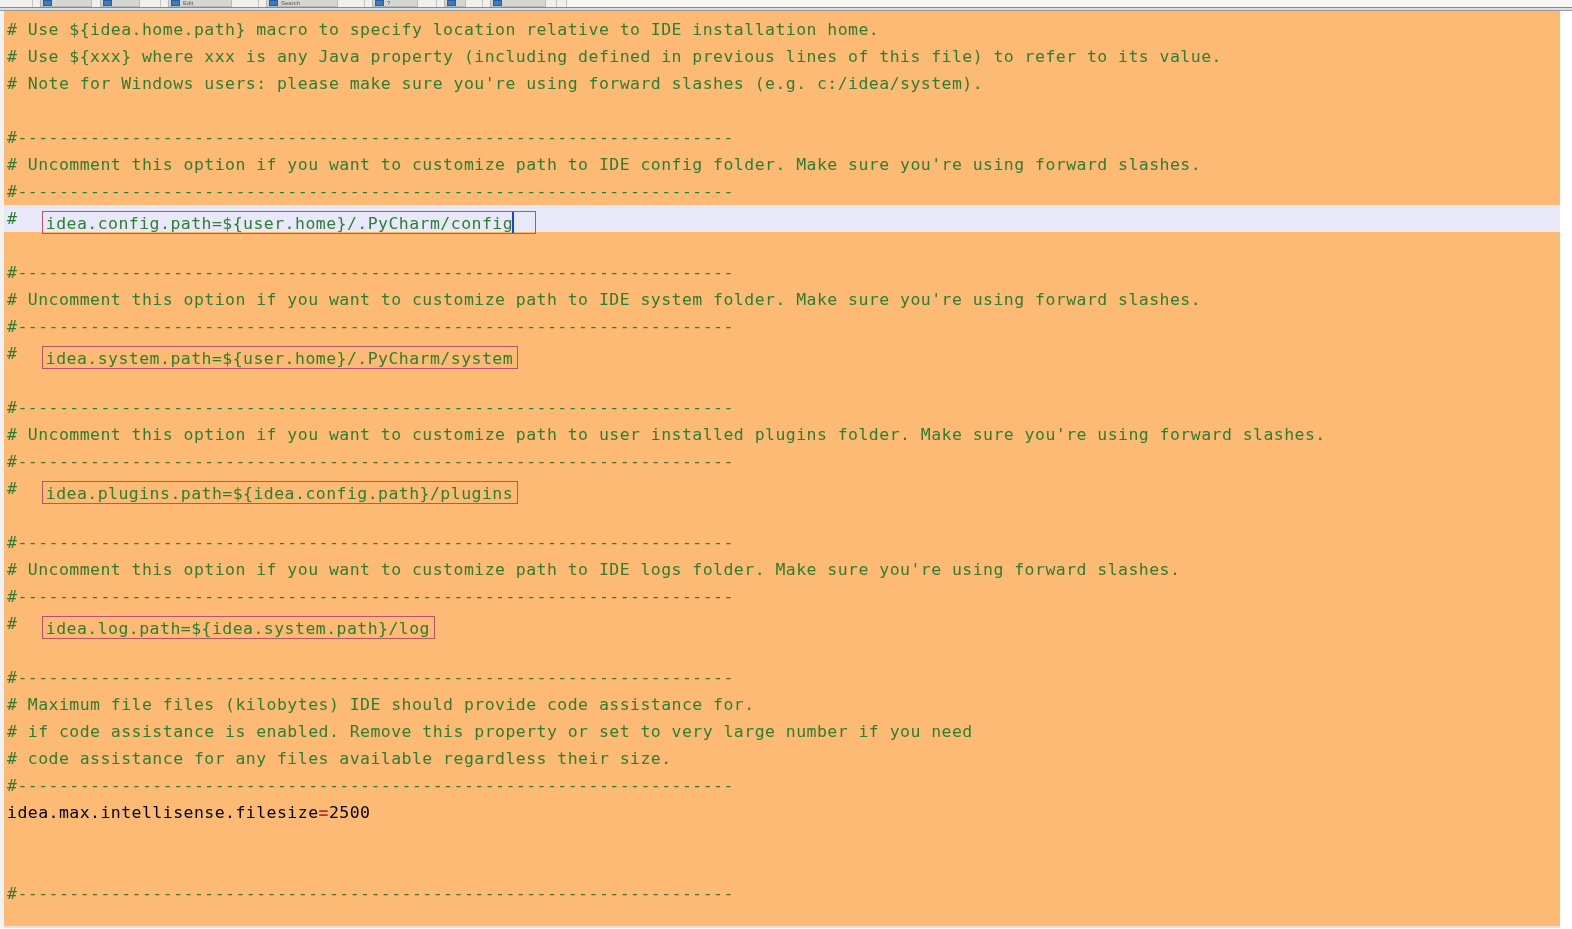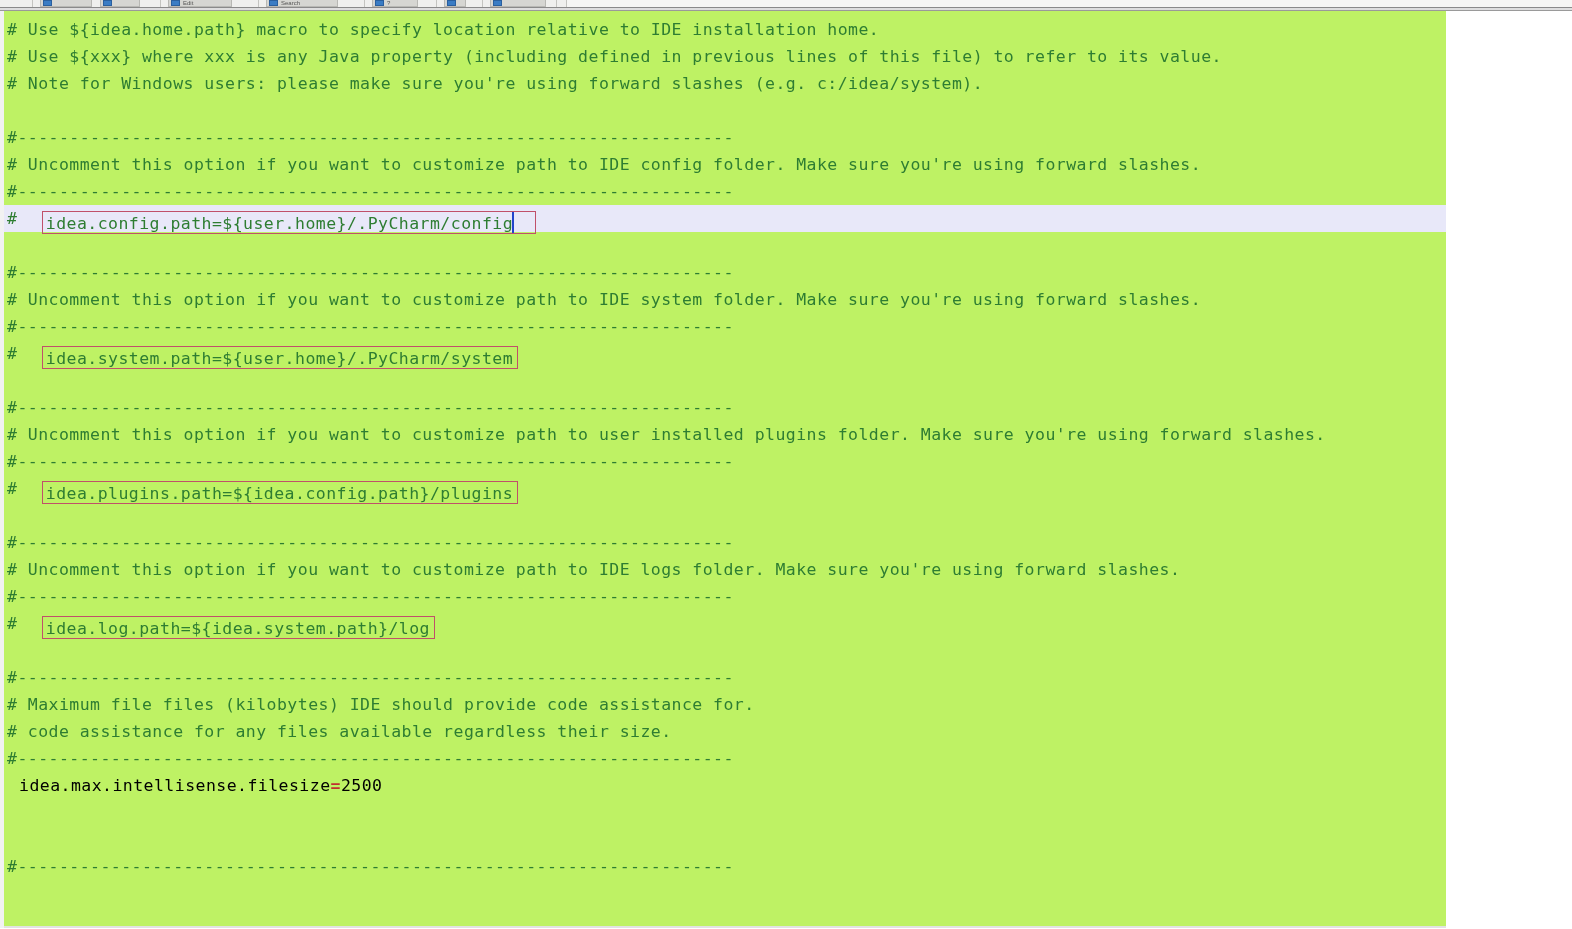--- a/index.html
+++ b/index.html
@@ -75,23 +75,23 @@
     height: 3px;
     width: 1572px;
     background: #dedede;
     border-bottom: 1px solid #9a9a9a;
     box-sizing: border-box;
   }
 
   
   #editor {
     position: relative;
-    width: 1446px;
+    width: 1560px;
     height: 917px;
-    background: #bef264;
+    background: #fdba74;
     overflow: hidden;
     border-left: 4px solid #f2f2f2;
     box-sizing: border-box;
   }
   #editor-lines {
     position: absolute;
     top: 5px;
     left: 0;
     right: 0;
   }
@@ -109,21 +109,21 @@
     box-sizing: border-box;
   }
   .code-line.current {
     background: #e8e8f9;
   }
   .code-line.blank {
     color: transparent;
   }
 
   
-  .tok-key    { color: #000000; margin-left: 12px; }
+  .tok-key    { color: #000000; }
   .tok-eq     { color: #c03030; font-weight: bold; }
   .tok-val    { color: #000000; }
 
   
   .boxed {
     display: inline-block;
     border: 1px solid #c0506a;
     padding: 0 4px 0 3px;
     margin-left: 14px;
     line-height: 23px;
@@ -207,20 +207,21 @@
       <div class="code-line"><span>#---------------------------------------------------------------------</span></div>
       <div class="code-line"><span># </span><span class="boxed"><span>idea.plugins.path=${idea.config.path}/plugins</span></span></div>
       <div class="code-line blank">&nbsp;</div>
       <div class="code-line"><span>#---------------------------------------------------------------------</span></div>
       <div class="code-line"><span># Uncomment this option if you want to customize path to IDE logs folder. Make sure you're using forward slashes.</span></div>
       <div class="code-line"><span>#---------------------------------------------------------------------</span></div>
       <div class="code-line"><span># </span><span class="boxed"><span>idea.log.path=${idea.system.path}/log</span></span></div>
       <div class="code-line blank">&nbsp;</div>
       <div class="code-line"><span>#---------------------------------------------------------------------</span></div>
       <div class="code-line"><span># Maximum file files (kilobytes) IDE should provide code assistance for.</span></div>
+      <div class="code-line"><span># if code assistance is enabled. Remove this property or set to very large number if you need</span></div>
       <div class="code-line"><span># code assistance for any files available regardless their size.</span></div>
       <div class="code-line"><span>#---------------------------------------------------------------------</span></div>
       <div class="code-line"><span class="tok-key">idea.max.intellisense.filesize</span><span class="tok-eq">=</span><span class="tok-val">2500</span></div>
       <div class="code-line blank">&nbsp;</div>
       <div class="code-line blank">&nbsp;</div>
       <div class="code-line"><span>#---------------------------------------------------------------------</span></div>
     </div>
   <div id="bottom-edge"></div>
 </div>
 

